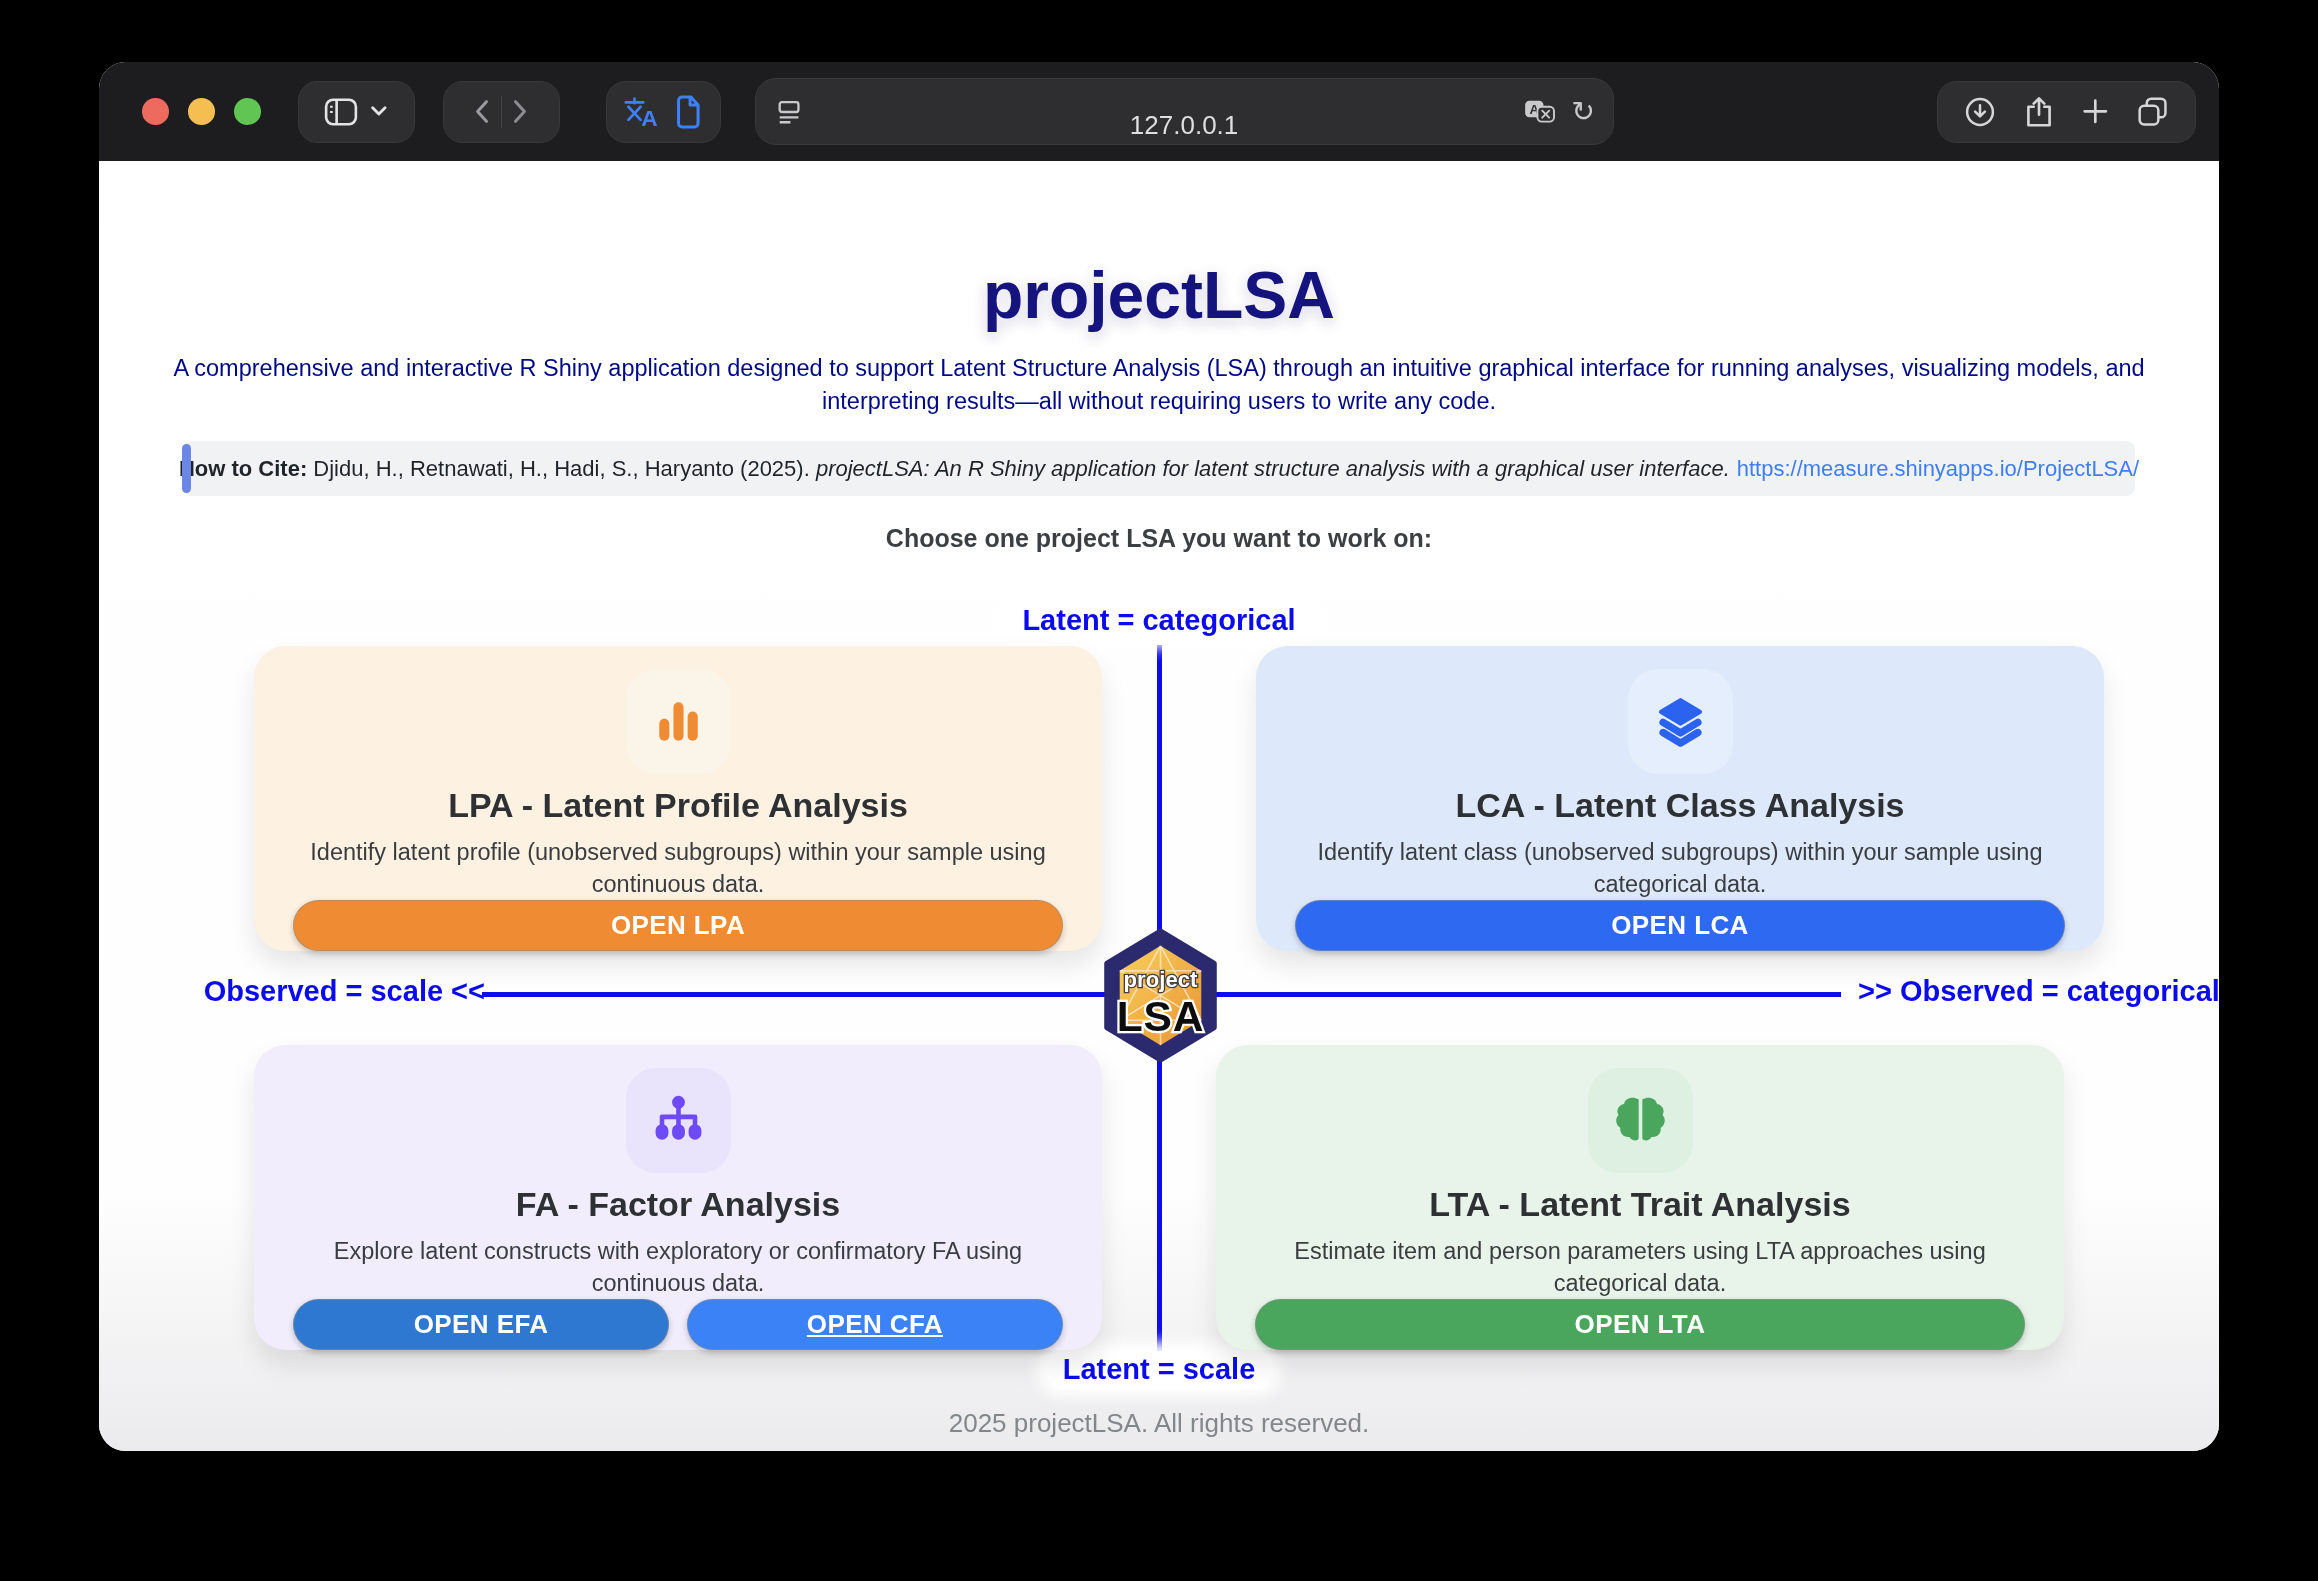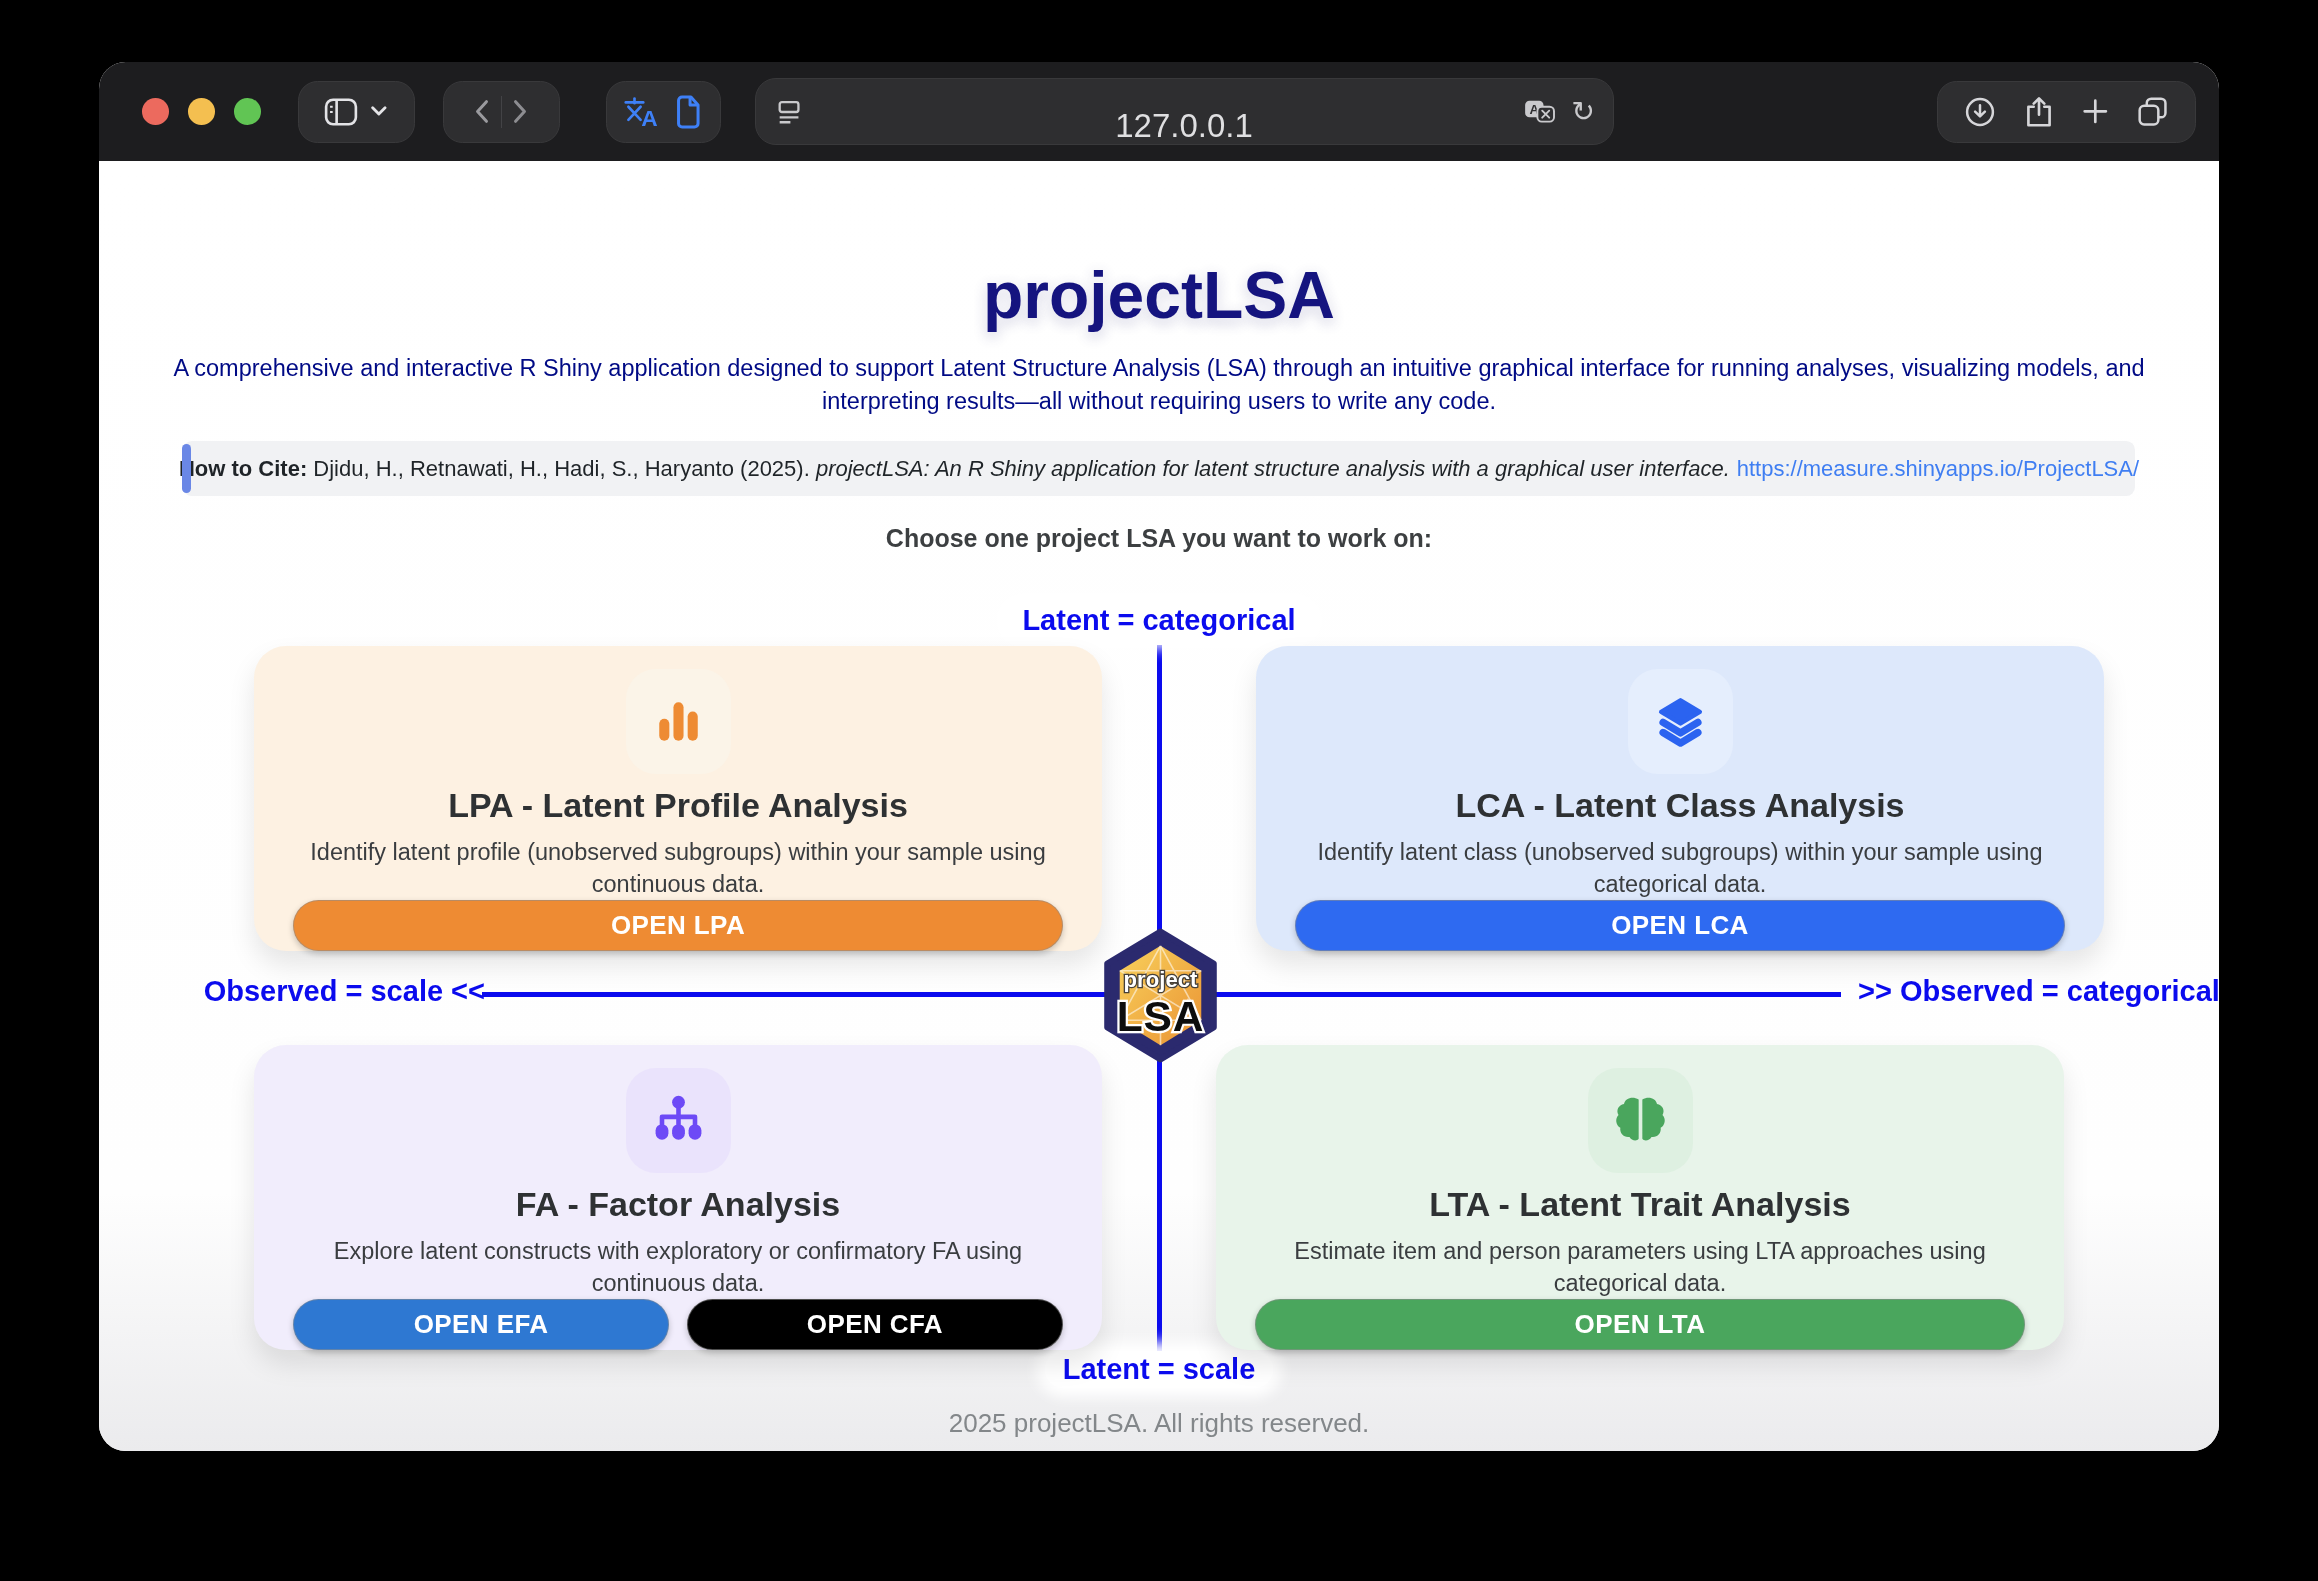--- a/index.html
+++ b/index.html
@@ -16,21 +16,21 @@
   .dot-zoom{background:var(--c-traffic-zoom);}
   .tgroup{background:#2e2e30;border:0.9px solid #39393b;border-radius:19.5px;height:62px;
     display:flex;align-items:center;justify-content:center;box-sizing:border-box;}
   .g-sidebar{width:117px;gap:12.4px;margin-left:1.8px;}
   .g-nav{width:117px;margin-left:28px;gap:0;}
   .g-trans{width:115px;margin-left:46px;gap:16px;}
   .g-right{width:259px;margin-left:auto;justify-content:space-around;padding:0 12.4px;}
   .navdiv{width:0.9px;height:32px;background:#434346;margin:0 10.6px;}
   .urlbar{width:859px;height:67px;margin-left:34px;background:#2e2e30;border:0.9px solid #39393b;
     border-radius:21px;position:relative;display:flex;align-items:center;box-sizing:border-box;}
-  .url-text{position:absolute;left:0;right:0;text-align:center;color:#dfdfe1;font-size:33px;margin-top:28px;}
+  .url-text{position:absolute;left:0;right:0;text-align:center;color:#dfdfe1;font-size:26px;margin-top:28px;}
   .url-left{position:absolute;left:21px;top:50%;transform:translateY(-50%);display:flex;}
   .url-right{position:absolute;right:17.7px;top:50%;transform:translateY(-50%);display:flex;gap:14px;align-items:center;}
   .reload-glyph{font-family:"DejaVu Sans",sans-serif;font-size:28px;color:#c9c9cc;line-height:1;}
   .blue-icon{color:var(--c-toolbar-blue);}
   .gray-icon{color:#d6d6d9;}
   
   .content{flex:1;position:relative;background:linear-gradient(180deg,#ffffff 0%,#fefefe 80%,#ebebed 100%);}
   .centered{left:50%;transform:translateX(-50%);}
   .welcome{position:absolute;top:43px;width:100%;text-align:center;font-size:26.6px;font-weight:bold;
     letter-spacing:2.7px;color:var(--c-welcome);}
@@ -242,21 +242,21 @@
           <path d="M30 15 V26 M12 26 H48 M12 26 V34 M30 26 V34 M48 26 V34" fill="none" stroke="currentColor" stroke-width="5" stroke-linecap="round" stroke-linejoin="round"></path>
           <rect x="5" y="34" width="14" height="17" rx="7" fill="currentColor"></rect>
           <rect x="23" y="34" width="14" height="17" rx="7" fill="currentColor"></rect>
           <rect x="41" y="34" width="14" height="17" rx="7" fill="currentColor"></rect>
         </svg>
       </div>
       <div class="card-title">FA - Factor Analysis</div>
       <div class="card-desc">Explore latent constructs with exploratory or confirmatory FA using continuous data.</div>
       <div class="btn-row">
         <div class="open-btn" style="background: rgb(46, 120, 210);">OPEN EFA</div>
-        <div class="open-btn" style="background: #000000;">OPEN CFA</div>
+        <div class="open-btn" style="background: #3b82f6; text-decoration: underline;">OPEN CFA</div>
       </div>
     </div>
 
     <div class="card card-lta" style="background: rgb(232, 244, 234);">
       <div class="icon-box" style="background: rgb(222, 240, 225); color: rgb(74, 166, 93);">
         <svg width="55" height="55" viewBox="0 0 60 60">
           <path d="M28 7 C21 3 13 6 12 12 C6 13 3 19 6 24 C2 28 3 35 8 38 C7 44 12 49 18 48 C20 52 26 53 28 50 Z" fill="currentColor"></path>
           <path d="M28 7 C21 3 13 6 12 12 C6 13 3 19 6 24 C2 28 3 35 8 38 C7 44 12 49 18 48 C20 52 26 53 28 50 Z" fill="currentColor" transform="translate(60 0) scale(-1 1)"></path>
         </svg>
       </div>

